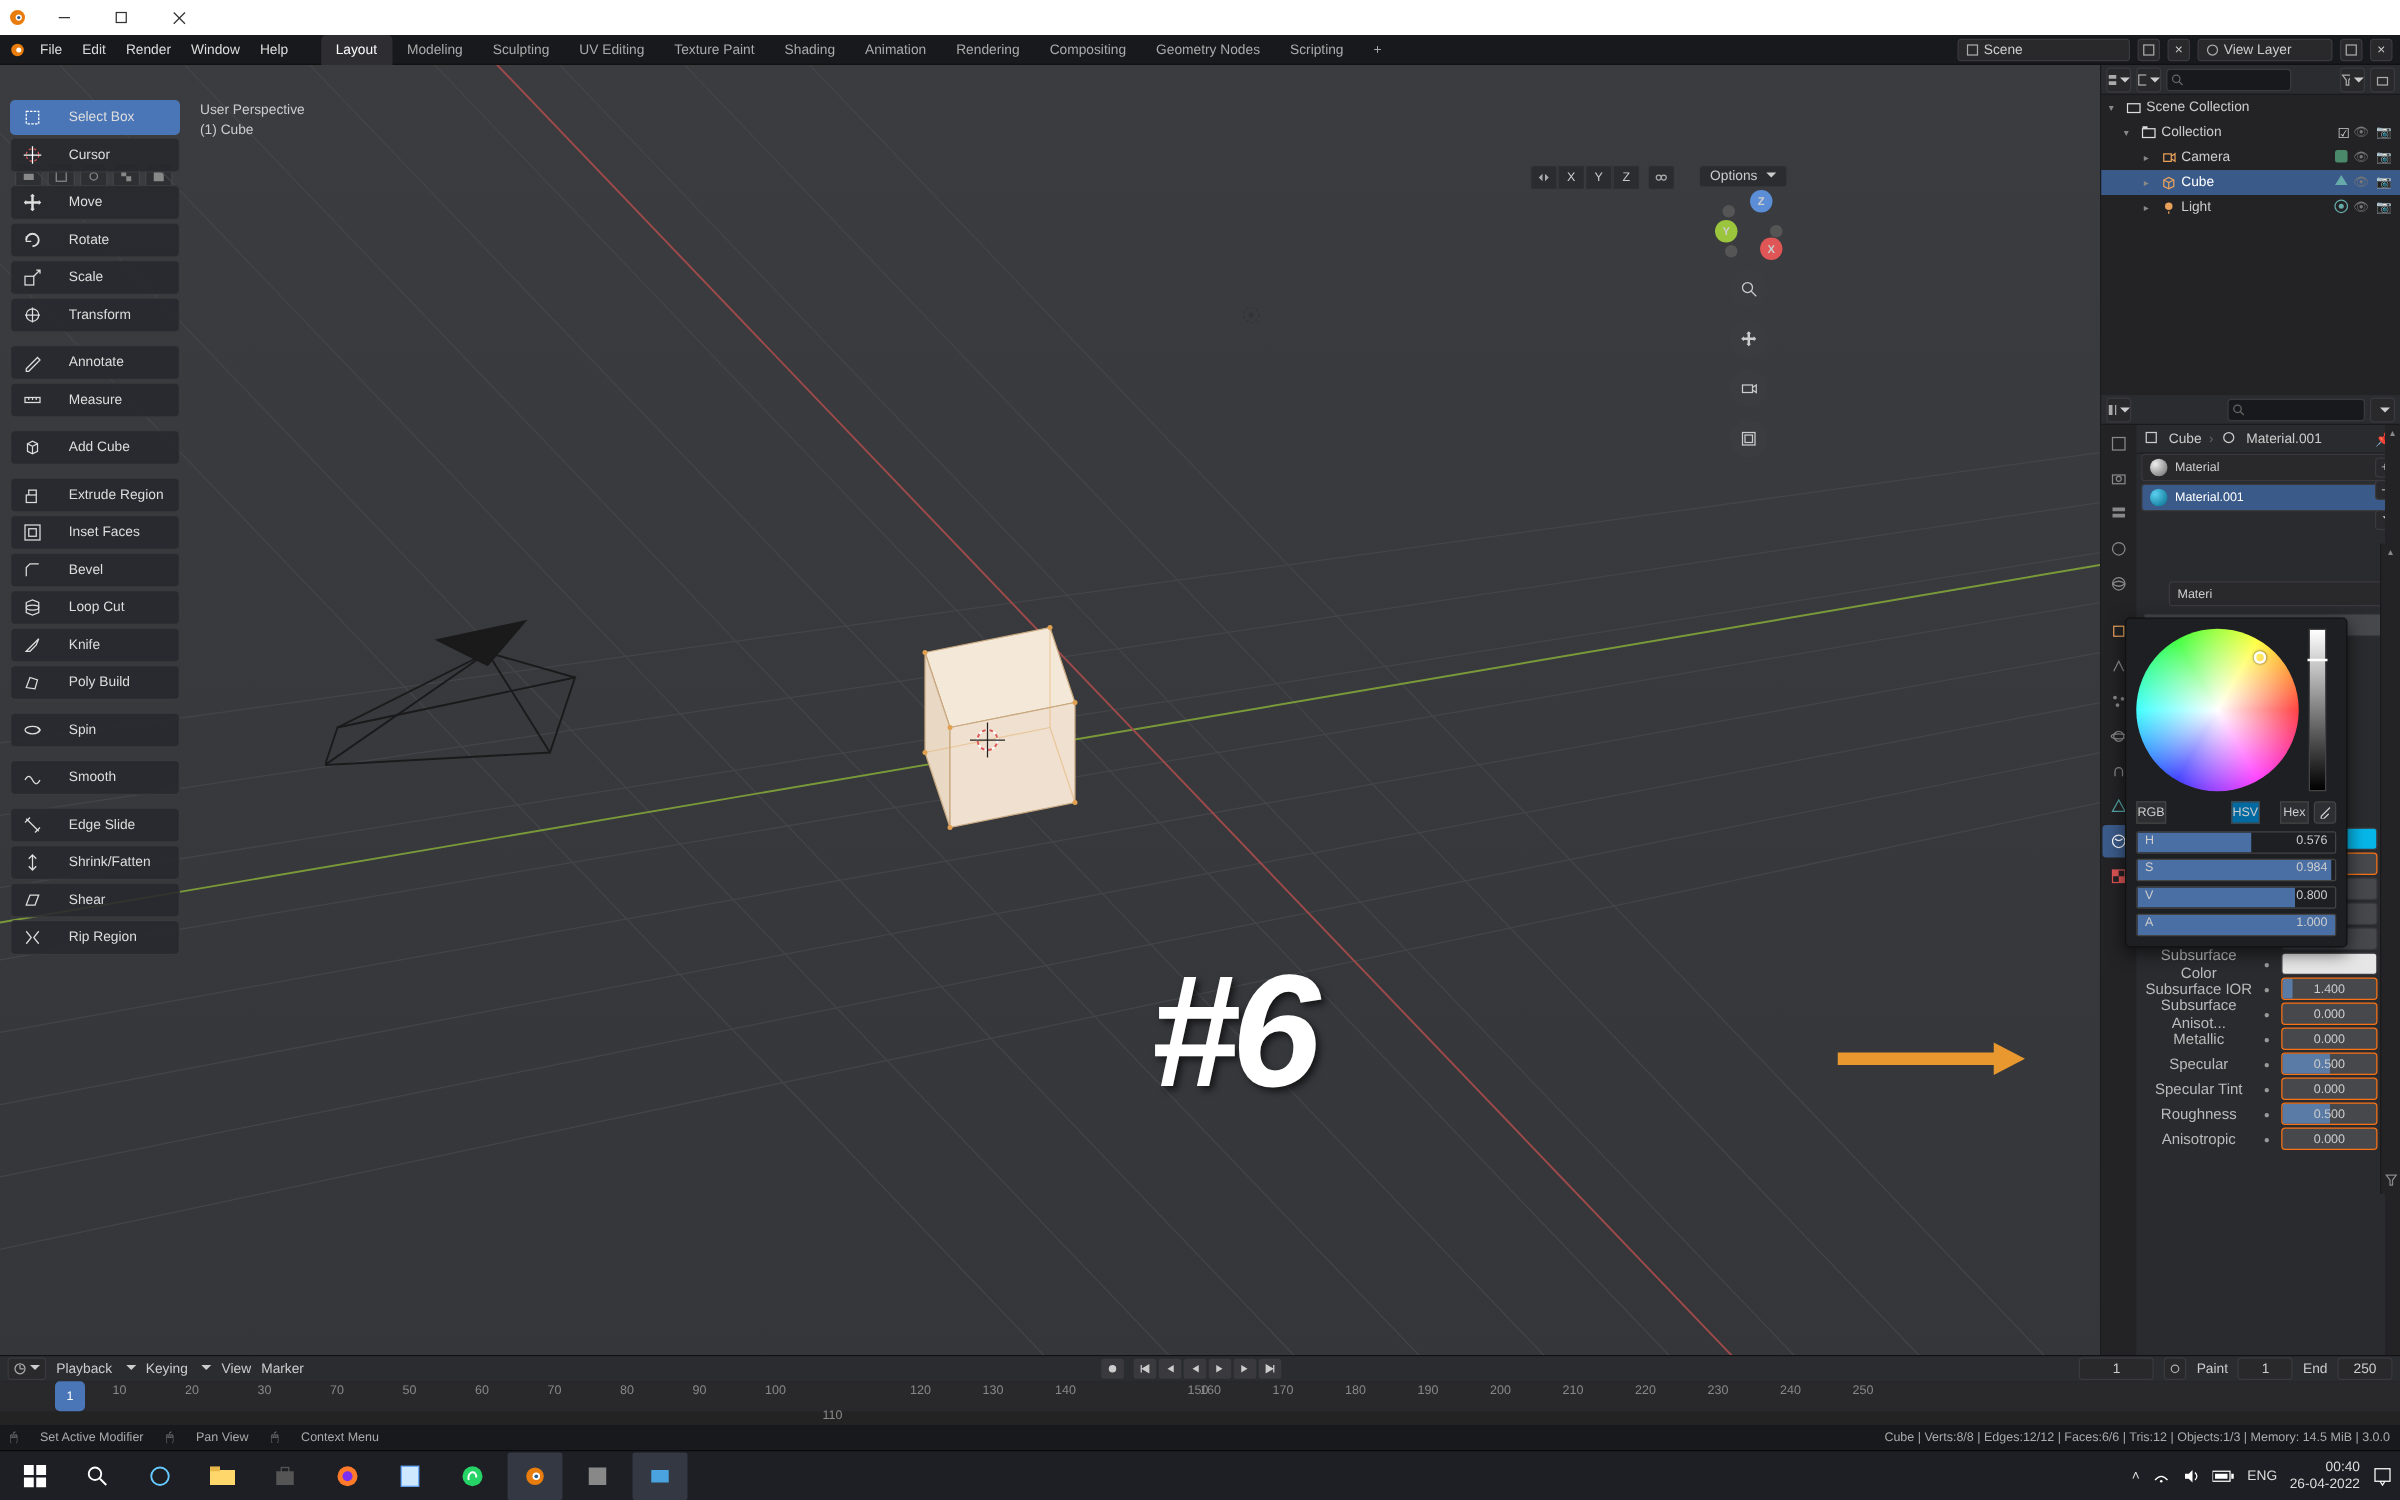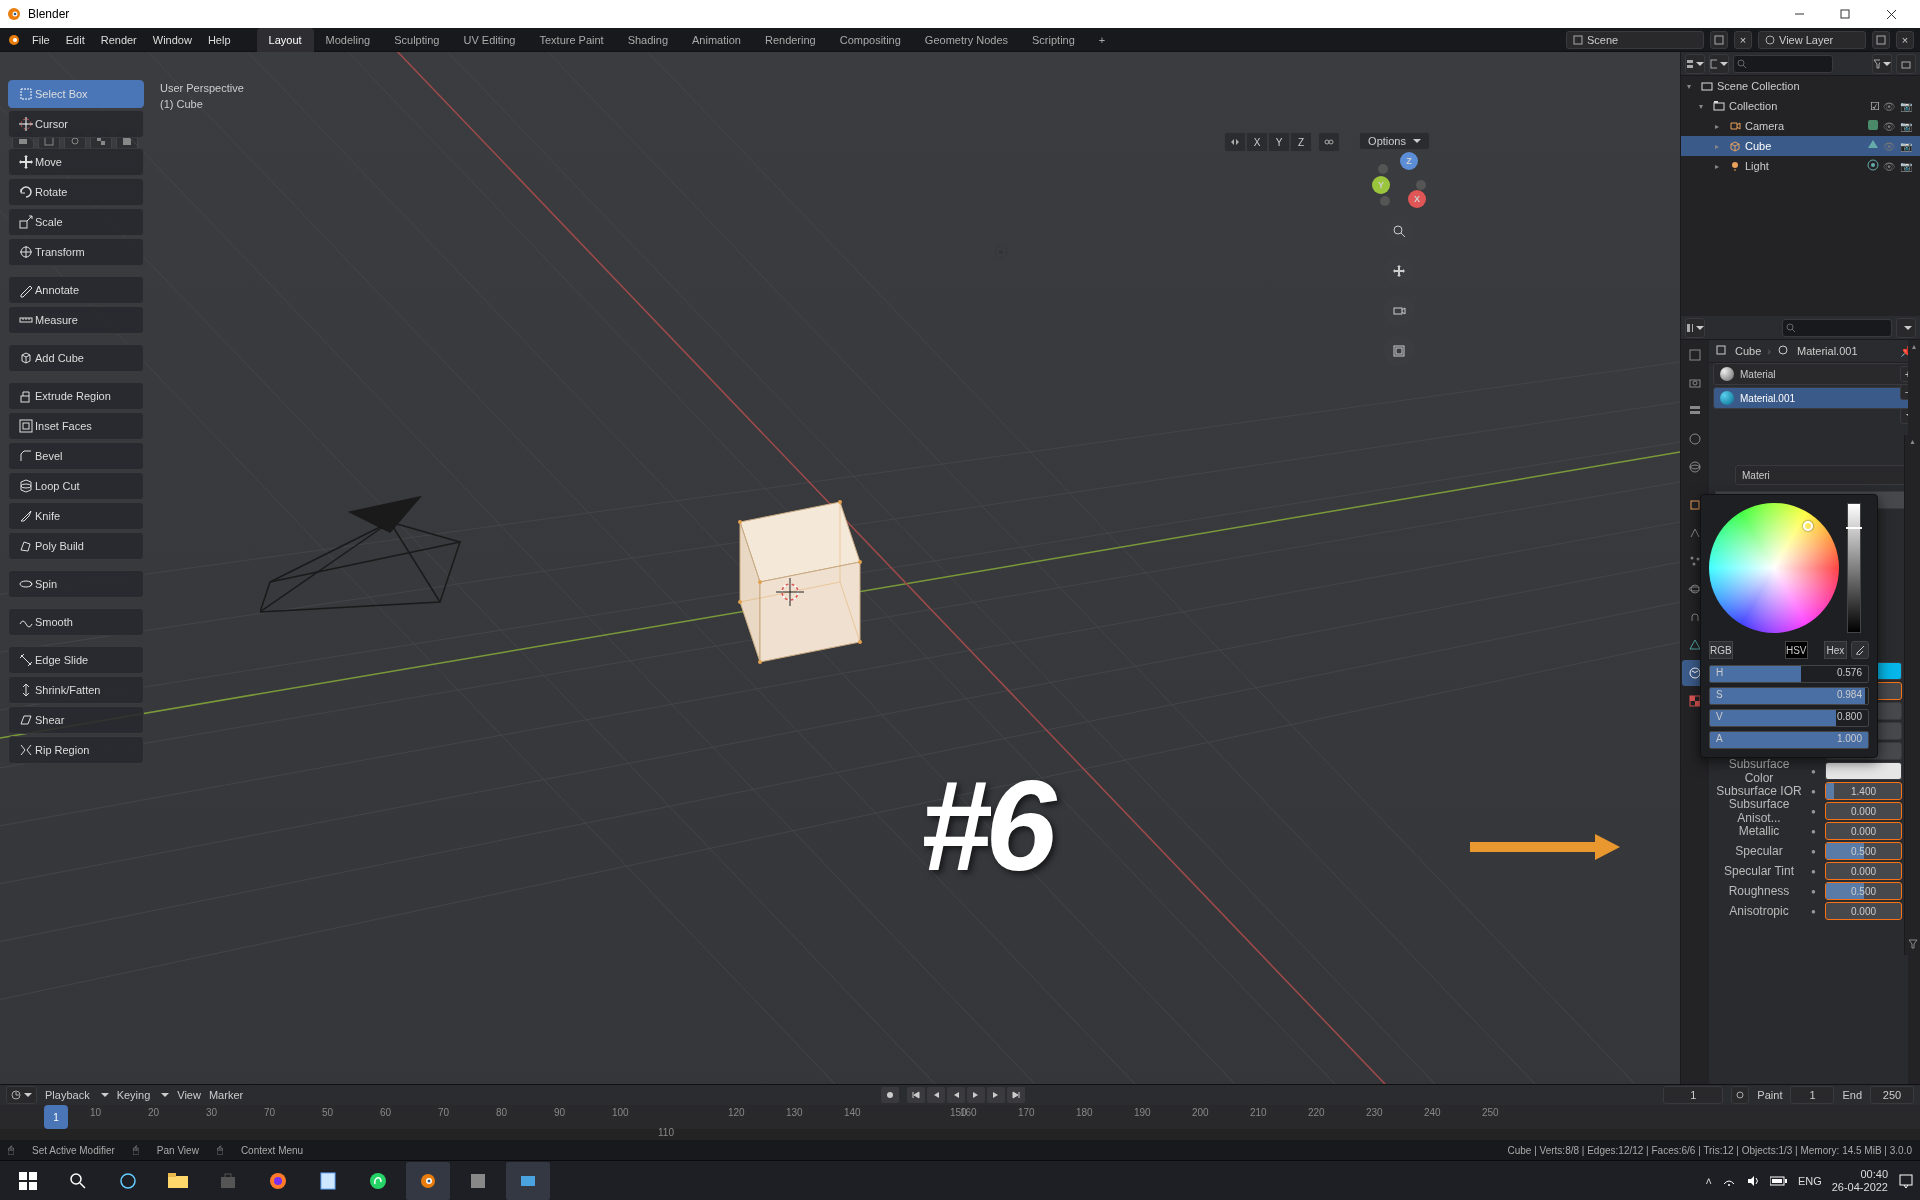--- a/index.html
+++ b/index.html
@@ -113,31 +113,31 @@
   .picker{ position:absolute; top:494px; right:42px; width:178px; background:#1e1f22; border:1px solid #111; border-radius:4px; box-shadow:0 4px 14px rgba(0,0,0,.6); z-index:50;}
   .picker .wheelwrap{ display:flex; padding:8px; gap:8px; }
   .picker .wheel{ width:130px;height:130px;border-radius:50%; position:relative;
     background:conic-gradient(from 90deg,#f44,#f4f,#44f,#4ff,#4f4,#ff4,#f44);}
   .picker .wheel::after{content:"";position:absolute;inset:0;border-radius:50%;background:radial-gradient(circle,#fff 0%,rgba(255,255,255,0) 70%);}
   .picker .wheel .cursor{position:absolute;width:10px;height:10px;border:2px solid #fff;border-radius:50%;top:18px;right:26px;box-shadow:0 0 2px #000;}
   .picker .valbar{ width:14px; background:linear-gradient(#fff,#000); border:1px solid #444; position:relative;}
   .picker .valbar .mark{position:absolute;left:-2px;right:-2px;height:2px;background:#fff;top:18%;}
   .picker .tabs{ display:flex; padding:0 8px; gap:16px;}
   .picker .tabs div{ flex:1; height:18px;display:flex;align-items:center;justify-content:center;font-size:10px;background:#2e2f33;border:1px solid #444;}
-  .picker .tabs div.act{ background:#000000;margin-left:36px;}
+  .picker .tabs div.act{ background:#0369a1;margin-left:36px;}
   .picker .slrow{ display:flex; align-items:center; padding:2px 8px; gap:0;}
   .picker .slrow .bar{ flex:1;height:18px;position:relative;border:1px solid #444;border-radius:2px;overflow:hidden;}
   .picker .slrow .bar .fill{position:absolute;inset:0;background:#4a6fa5;}
   .picker .slrow .bar .txt{position:absolute;right:6px;top:1px;font-size:10px;}
   .picker .slrow .bar .ll{position:absolute;left:6px;top:1px;font-size:10px;}
   .picker .eyedrop{width:18px;height:18px;background:#2e2f33;border:1px solid #444;border-radius:3px;display:flex;align-items:center;justify-content:center;margin-left:4px;}
 
   
   .lefttool{ position:absolute; left:8px; top:28px; width:136px; display:flex; flex-direction:column; gap:2px;}
-  .lefttool .tbtn{ height:28px; background:rgba(40,41,45,.9); border:1px solid #3a3a3e; border-radius:4px; display:flex; align-items:center; padding:0 8px; gap:0; font-size:11px; color:#ddd;}
+  .lefttool .tbtn{ height:28px; background:rgba(40,41,45,.9); border:1px solid #3a3a3e; border-radius:4px; display:flex; align-items:center; padding:0 8px; gap:20px; font-size:11px; color:#ddd;}
   .lefttool .tbtn.act{ background:#4a76b8; border-color:#4a76b8;}
   .lefttool .tbtn .ic{ width:18px; height:18px; display:flex;align-items:center;justify-content:center;}
   .lefttool .gap{ height:6px;}
 
   .vpinfo{ position:absolute; left:160px; top:28px; font-size:11px; color:#ccc; line-height:16px;}
   
   .rightgiz{ position:absolute; right:254px; top:100px; width:54px; display:flex; flex-direction:column; align-items:center; gap:10px;}
   .navgiz{ width:54px;height:54px; position:relative;}
   .navgiz .c{position:absolute;width:18px;height:18px;border-radius:50%;display:flex;align-items:center;justify-content:center;font-size:9px;font-weight:bold;}
   .navgiz .cz{background:#5b8ed6;top:0;left:28px;}
@@ -191,21 +191,20 @@
 <div class="bodywrap">
 
 <div class="titlebar">
   <span class="logo">
     <svg viewBox="0 0 16 16">
           <circle cx="8" cy="8" r="6" fill="#e87d0d"></circle>
           <circle cx="9" cy="8" r="2.5" fill="#fff"></circle>
           <circle cx="9" cy="8" r="1.3" fill="#2b5b8c"></circle>
         </svg>
   </span>
-  <span class="title">Blender</span>
   <div class="winbtn">
         <svg width="11" height="11">
           <line x1="1" y1="5" x2="10" y2="5" stroke-width="1"></line>
         </svg>
       </div>
   <div class="winbtn">
         <svg width="11" height="11">
           <rect x="1" y="1" width="8" height="8" fill="none" stroke-width="1"></rect>
         </svg>
       </div>

